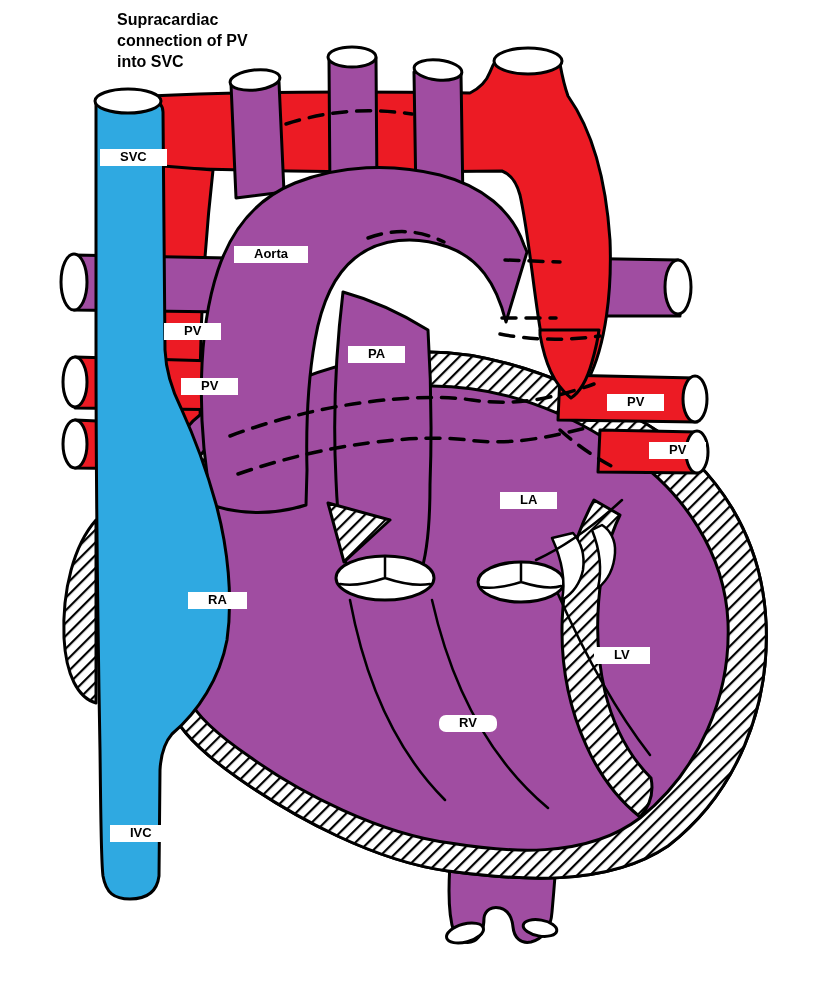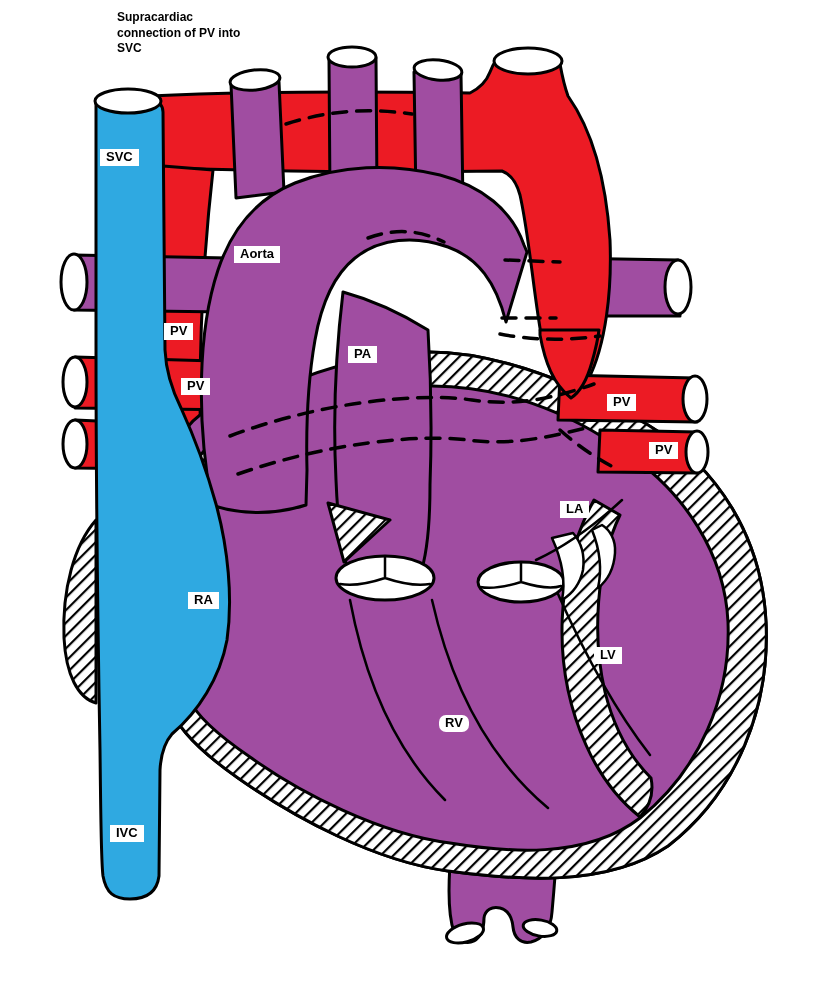--- a/index.html
+++ b/index.html
@@ -3,26 +3,26 @@
 <meta charset="utf-8">
 <style>
   html,body{margin:0;padding:0;background:#fff;}
   .stage{
     position:relative;width:822px;height:986px;background:#fff;overflow:hidden;
     font-family:"Liberation Sans",sans-serif;
   }
   .stage svg{position:absolute;left:0;top:0;}
   .fig-title{
     position:absolute;left:117px;top:10px;width:140px;
-    font-size:12px;font-weight:bold;color:#000;line-height:1.3;
+    font-size:16px;font-weight:bold;color:#000;line-height:1.3;
   }
   .lbl{
     position:absolute;background:#fff;color:#000;
     font-size:13px;font-weight:bold;line-height:1.15;
-    padding:1px 6px;white-space:nowrap;
+    padding:1px 20px;white-space:nowrap;
   }
   
   .blue{fill:var(--venous-blue,#2FA9E1);}
   .red{fill:var(--arterial-red,#EC1B24);}
   .purple{fill:var(--mixed-purple,#A04DA1);}
   .white{fill:#fff;}
   .hatch{fill:url(#hatchPat);}
   .ln{fill:none;}
 </style>
 </head>
@@ -168,19 +168,19 @@
 
 <div class="fig-title">Supracardiac connection of PV into SVC</div>
 
 <div class="lbl" style="left:100px;top:149px;">SVC</div>
 <div class="lbl" style="left:234px;top:246px;text-align:right;">Aorta</div>
 <div class="lbl" style="left:164px;top:323px;">PV</div>
 <div class="lbl" style="left:181px;top:378px;">PV</div>
 <div class="lbl" style="left:348px;top:346px;">PA</div>
 <div class="lbl" style="left:607px;top:394px;">PV</div>
 <div class="lbl" style="left:649px;top:442px;">PV</div>
-<div class="lbl" style="left:560px;top:492px;margin-top:9px;">LA</div>
+<div class="lbl" style="left:500px;top:492px;">LA</div>
 <div class="lbl" style="left:188px;top:592px;">RA</div>
 <div class="lbl" style="left:594px;top:647px;">LV</div>
 <div class="lbl" style="left:439px;top:715px;border-radius:7px;">RV</div>
 <div class="lbl" style="left:110px;top:825px;">IVC</div>
 
 </div>
 
 </body></html>

